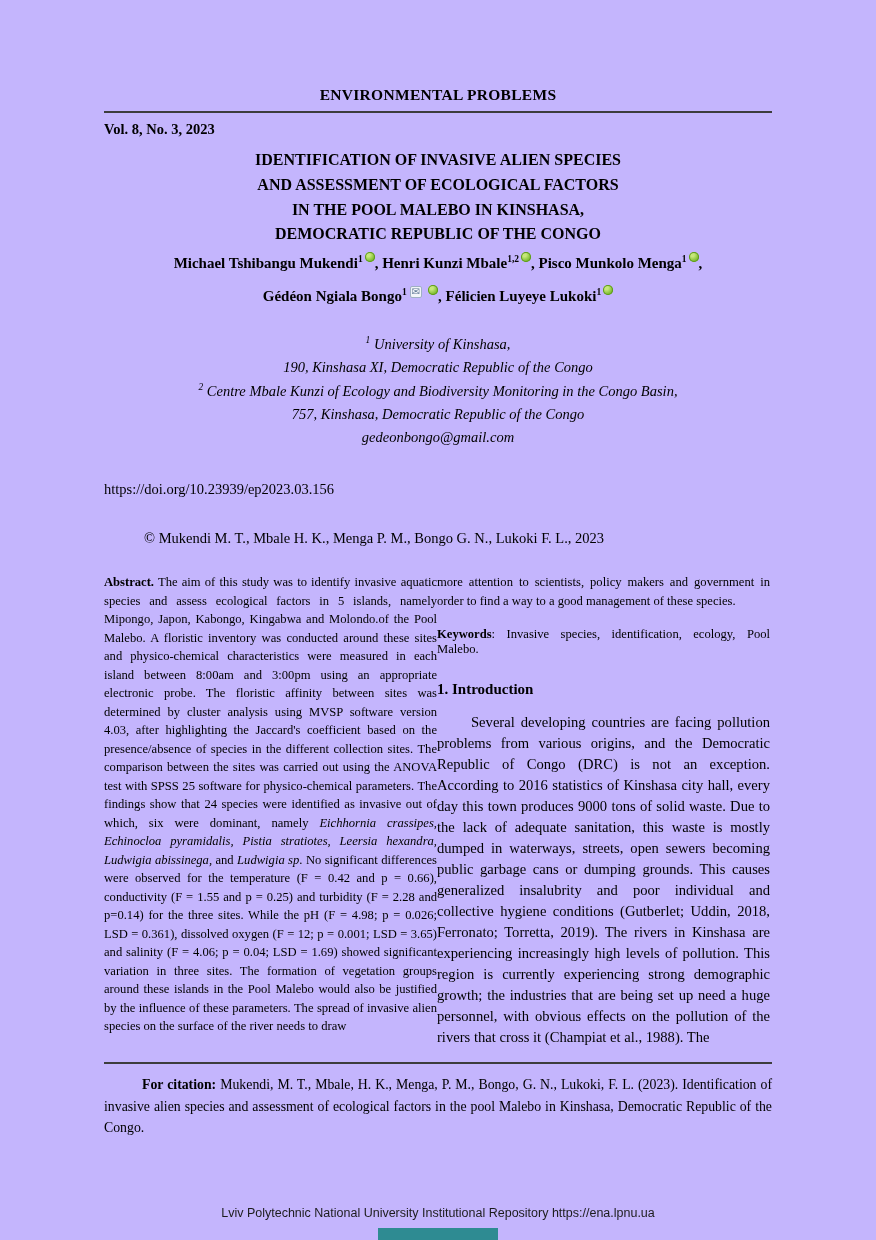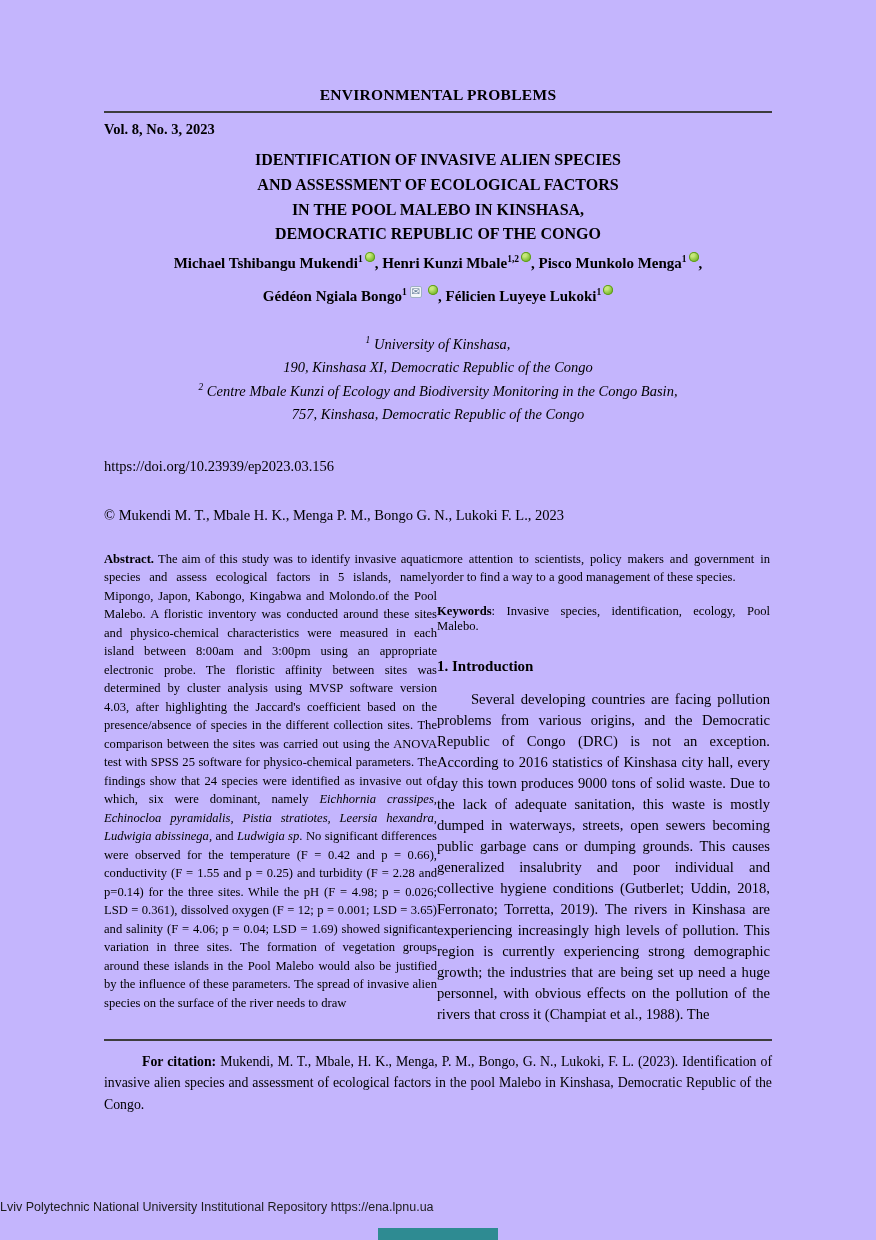--- a/index.html
+++ b/index.html
@@ -40,38 +40,39 @@
     padding:0 1px;margin-left:3px;margin-right:4px;
     background:#f2f5f9;font-family:"DejaVu Sans", sans-serif;
   }
   .affiliations{
     text-align:center;font-style:italic;font-size:14.5px;
     line-height:1.6;margin-top:20px;
   }
   .affiliations sup{font-size:9.5px;}
   .doi-line{font-size:14.5px;margin-top:32px;}
   .received-line{font-style:italic;font-size:14.5px;margin-top:30px;}
-  .copyright-line{font-size:14.5px;margin-top:32px;}
+  .copyright-line{font-size:14.5px;margin-top:32px;margin-left:40px;}
   .columns{display:flex;gap:0;margin-top:26px;}
   .col{width:333px;}
   .abstract,.abstract-cont{
     font-size:12.6px;text-align:justify;line-height:1.47;
   }
   .keywords{font-size:12.6px;margin-top:17px;text-align:justify;}
   .intro-heading{font-weight:bold;font-size:15px;margin-top:24px;}
   .intro-text{
     font-size:14.6px;text-align:justify;line-height:1.44;
     margin-top:14px;text-indent:34px;
   }
   .citation-block{
     margin-top:14px;border-top:2px solid #3d3d3d;padding-top:10px;
     font-size:13.8px;line-height:1.55;text-align:justify;text-indent:38px;
   }
   .repo-footer{
-    position:absolute;left:0;bottom:26px;width:100%;
+    position:absolute;left:0;bottom:20px;width:100%;
+    text-align:center;
     font-family:"Liberation Sans", sans-serif;
     font-size:12.5px;color:#1c1c1c;
   }
   .accent-bar{
     position:absolute;bottom:0;left:50%;transform:translateX(-50%);
     width:120px;height:12px;background:#2e8b92;
   }
   .ital{font-style:italic;}
   .bold{font-weight:bold;}
 </style>
@@ -99,20 +100,21 @@
       <div>
         <span><span>Gédéon Ngiala Bongo</span><sup>1</sup><span class="email-icon">✉</span><span class="orcid-icon"></span><span>, </span></span><span><span>Félicien Luyeye Lukoki</span><sup>1</sup><span class="orcid-icon"></span><span></span></span>
       </div>
     </div>
 
     <div class="affiliations">
       <div><sup>1</sup><span> University of Kinshasa,</span></div>
       <div>190, Kinshasa XI, Democratic Republic of the Congo</div>
       <div><sup>2</sup><span> Centre Mbale Kunzi of Ecology and Biodiversity Monitoring in the Congo Basin,</span></div>
       <div>757, Kinshasa, Democratic Republic of the Congo</div>
+      <div>gedeonbongo@gmail.com</div>
     </div>
 
     <div class="doi-line">https://doi.org/10.23939/ep2023.03.156</div>
 
 
     <div class="copyright-line">© Mukendi M. T., Mbale H. K., Menga P. M., Bongo G. N., Lukoki F. L., 2023</div>
 
     <div class="columns">
       <div class="col">
         <div class="abstract">

